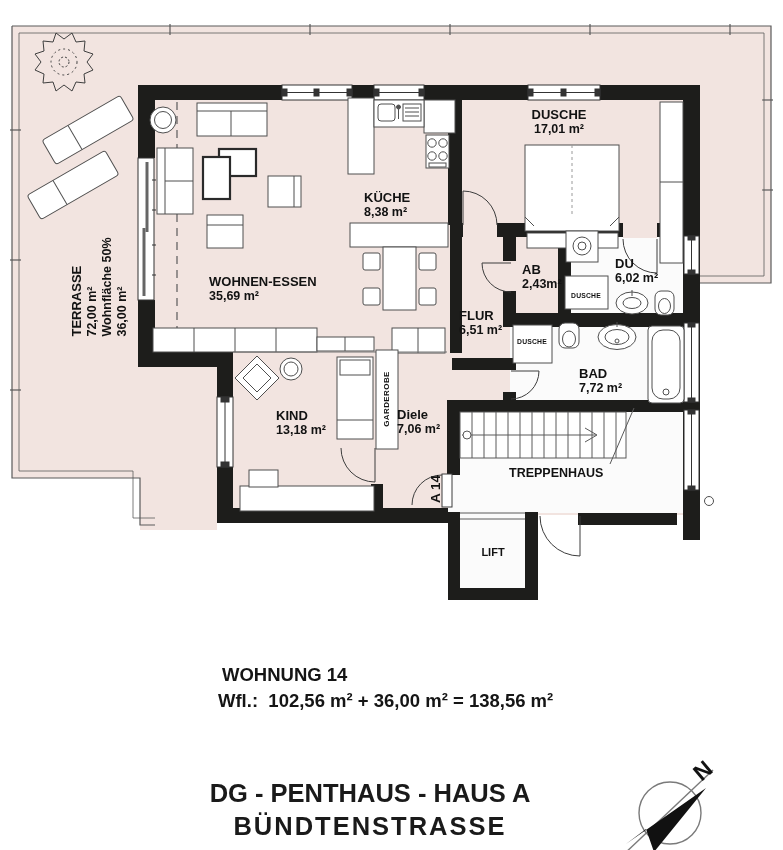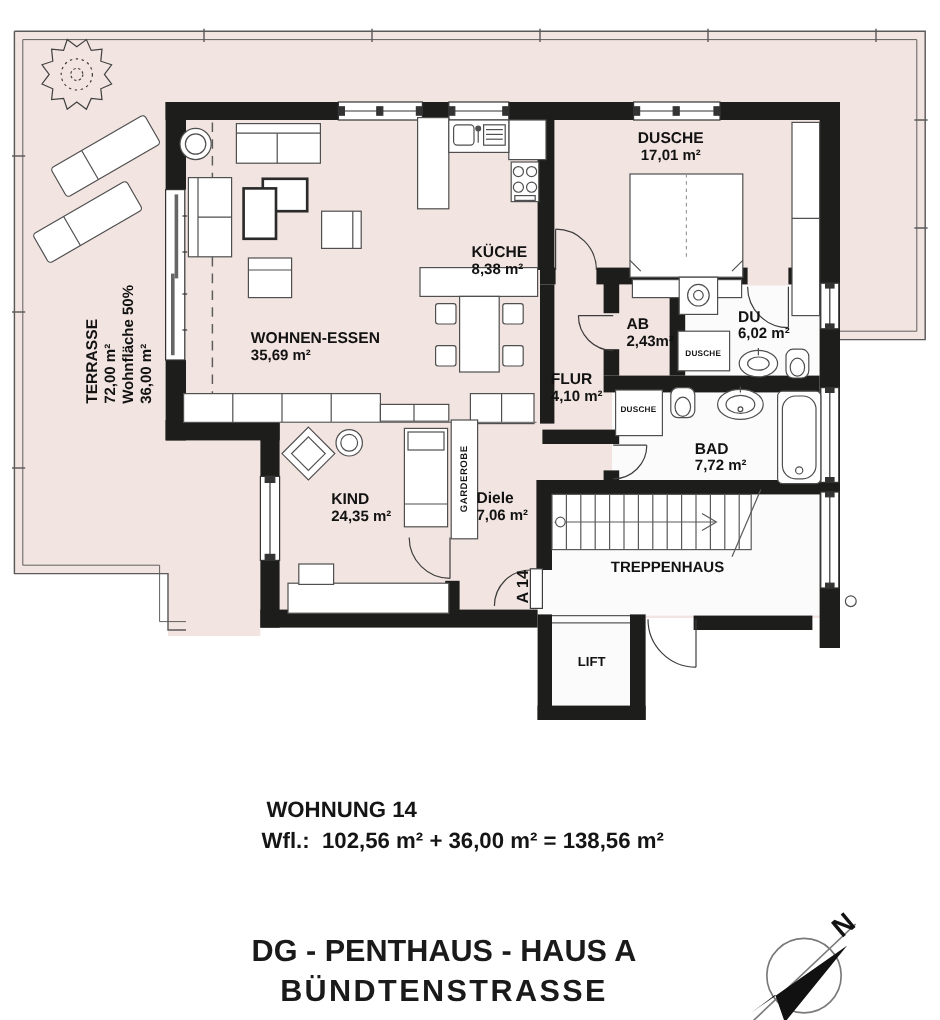--- a/index.html
+++ b/index.html
@@ -364,21 +364,21 @@
   <div class="area">72,00 m²</div>
   <div class="area">Wohnfläche 50%</div>
   <div class="area">36,00 m²</div>
 </div>
 
 <div class="lbl" style="left:209px;top:274px;">
   <div>WOHNEN-ESSEN</div>
   <div class="area">35,69 m²</div>
 </div>
 
-<div class="lbl" style="left:364px;top:202px;margin-left:29px;">
+<div class="lbl" style="left:364px;top:190px;">
   <div>KÜCHE</div>
   <div class="area">8,38 m²</div>
 </div>
 
 <div class="lbl ctr" style="left:515px;top:107px;width:88px;">
   <div>DUSCHE</div>
   <div class="area">17,01 m²</div>
 </div>
 
 <div class="lbl" style="left:522px;top:262px;">
@@ -386,31 +386,31 @@
   <div class="area">2,43m²</div>
 </div>
 
 <div class="lbl" style="left:615px;top:256px;">
   <div>DU</div>
   <div class="area">6,02 m²</div>
 </div>
 
 <div class="lbl" style="left:459px;top:308px;">
   <div>FLUR</div>
-  <div class="area">4,10 m²</div>
+  <div class="area">6,51 m²</div>
 </div>
 
 <div class="lbl" style="left:579px;top:366px;">
   <div>BAD</div>
   <div class="area">7,72 m²</div>
 </div>
 
 <div class="lbl" style="left:276px;top:408px;">
   <div>KIND</div>
-  <div class="area">24,35 m²</div>
+  <div class="area">13,18 m²</div>
 </div>
 
 <div class="lbl" style="left:397px;top:407px;">
   <div>Diele</div>
   <div class="area">7,06 m²</div>
 </div>
 
 <div class="lbl" style="left:473px;top:466px;font-size:12.5px;margin-left:36px;">TREPPENHAUS</div>
 
 <div class="lbl ctr" style="left:470px;top:546px;width:46px;font-size:11px;">LIFT</div>

